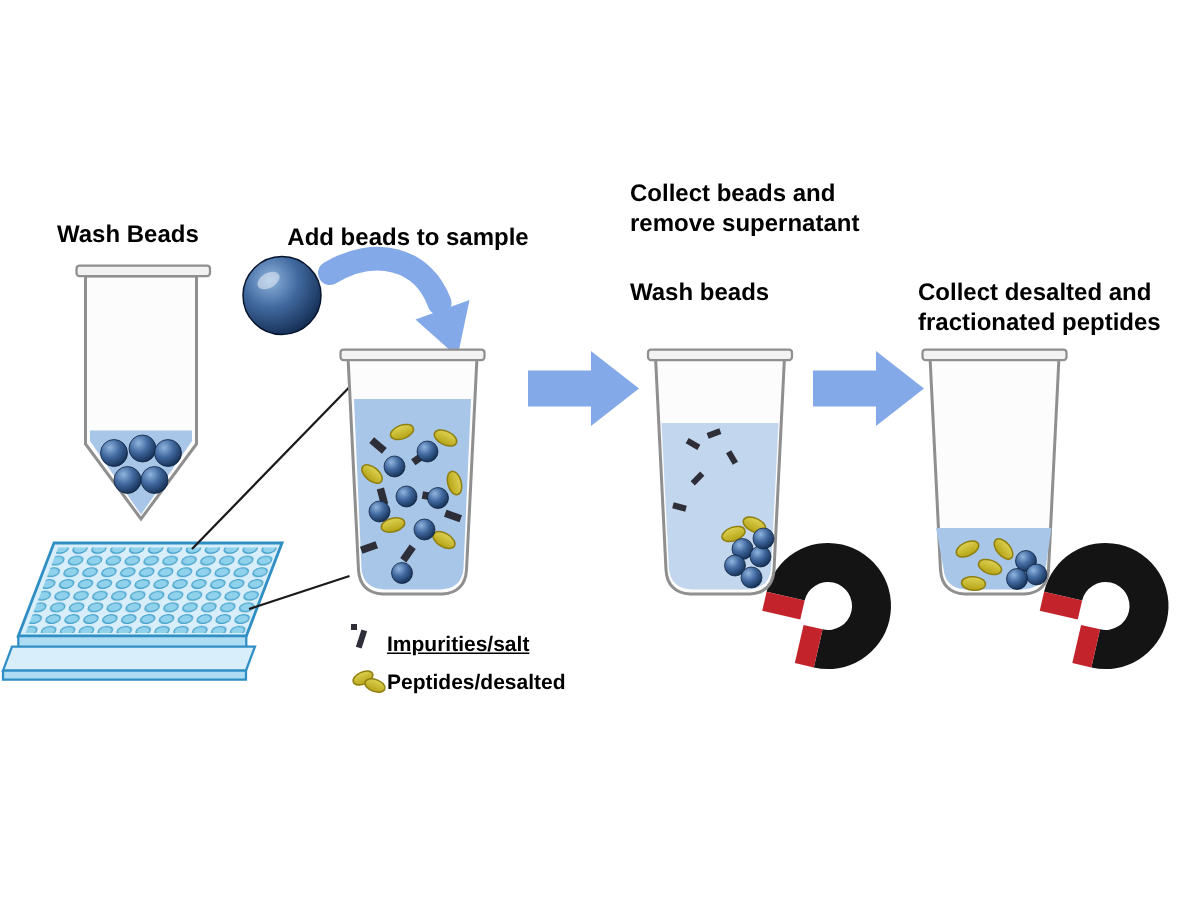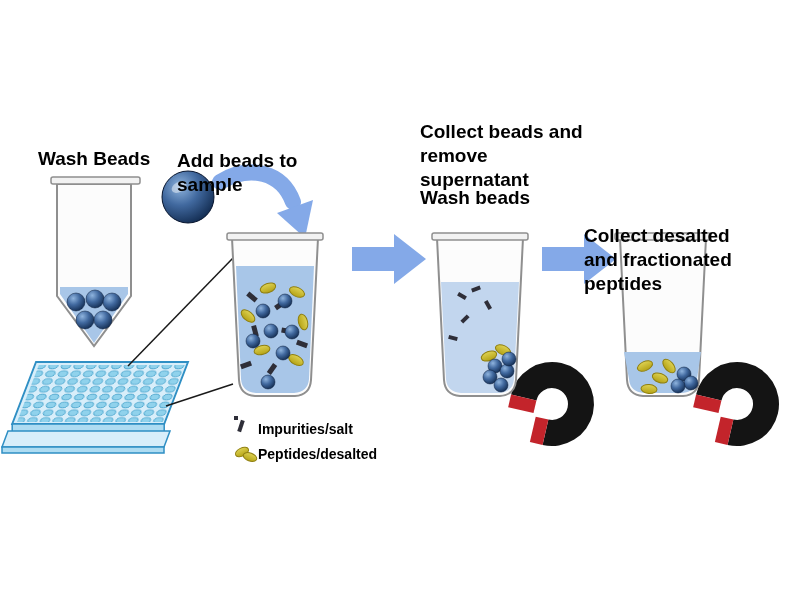--- a/index.html
+++ b/index.html
@@ -1,19 +1,19 @@
 <!DOCTYPE html>
 <html><head>
 <meta charset="utf-8">
 <style>
   html,body{margin:0;padding:0;background:#fff;}
   .stage{position:relative;width:800px;height:600px;background:#ffffff;overflow:hidden;
          font-family:"Liberation Sans",sans-serif;}
   .stage svg{position:absolute;left:0;top:0;}
-  .lbl{position:absolute;font-weight:bold;font-size:19px;line-height:1.25;color:#000;
+  .lbl{position:absolute;font-weight:bold;font-size:16px;line-height:1.25;color:#000;
        font-family:"Liberation Sans",sans-serif;}
   .lbl.small{font-size:14px;}
 </style>
 </head>
 <body>
 
 <div class="stage">
 
 <svg width="800" height="600" viewBox="0 0 800 600">
   <defs>
@@ -164,26 +164,26 @@
     <rect x="234" y="416" width="4" height="4"></rect>
   </g>
   <g stroke="#8f7f10" stroke-width="1">
     <ellipse cx="242" cy="452" rx="7" ry="4" fill="url(#pepGrad)" transform="rotate(-25 242 452)"></ellipse>
     <ellipse cx="250" cy="457" rx="7" ry="4" fill="url(#pepGrad)" transform="rotate(20 250 457)"></ellipse>
   </g>
 </svg>
 
 <div class="lbl" style="left:38px;top:147px;width:120px;">Wash Beads</div>
 
-<div class="lbl" style="left:177px;top:149px;width:190px;">Add beads to sample</div>
+<div class="lbl" style="left:177px;top:149px;width:190px;text-align:center;">Add beads to sample</div>
 
 <div class="lbl" style="left:420px;top:120px;width:165px;">Collect beads and remove supernatant</div>
 
 <div class="lbl" style="left:420px;top:186px;width:160px;">Wash beads</div>
 
 
-<div class="lbl" style="left:584px;top:186px;width:165px;margin-top:38px;">Collect desalted and fractionated peptides</div>
+<div class="lbl" style="left:612px;top:186px;width:165px;">Collect desalted and fractionated peptides</div>
 
-<div class="lbl small" style="left:258px;top:421px;width:160px;">Impurities/salt</div>
+<div class="lbl small" style="left:258px;top:421px;width:160px;text-decoration:underline;">Impurities/salt</div>
 
 <div class="lbl small" style="left:258px;top:446px;width:170px;">Peptides/desalted</div>
 
 </div>
 
 </body></html>

